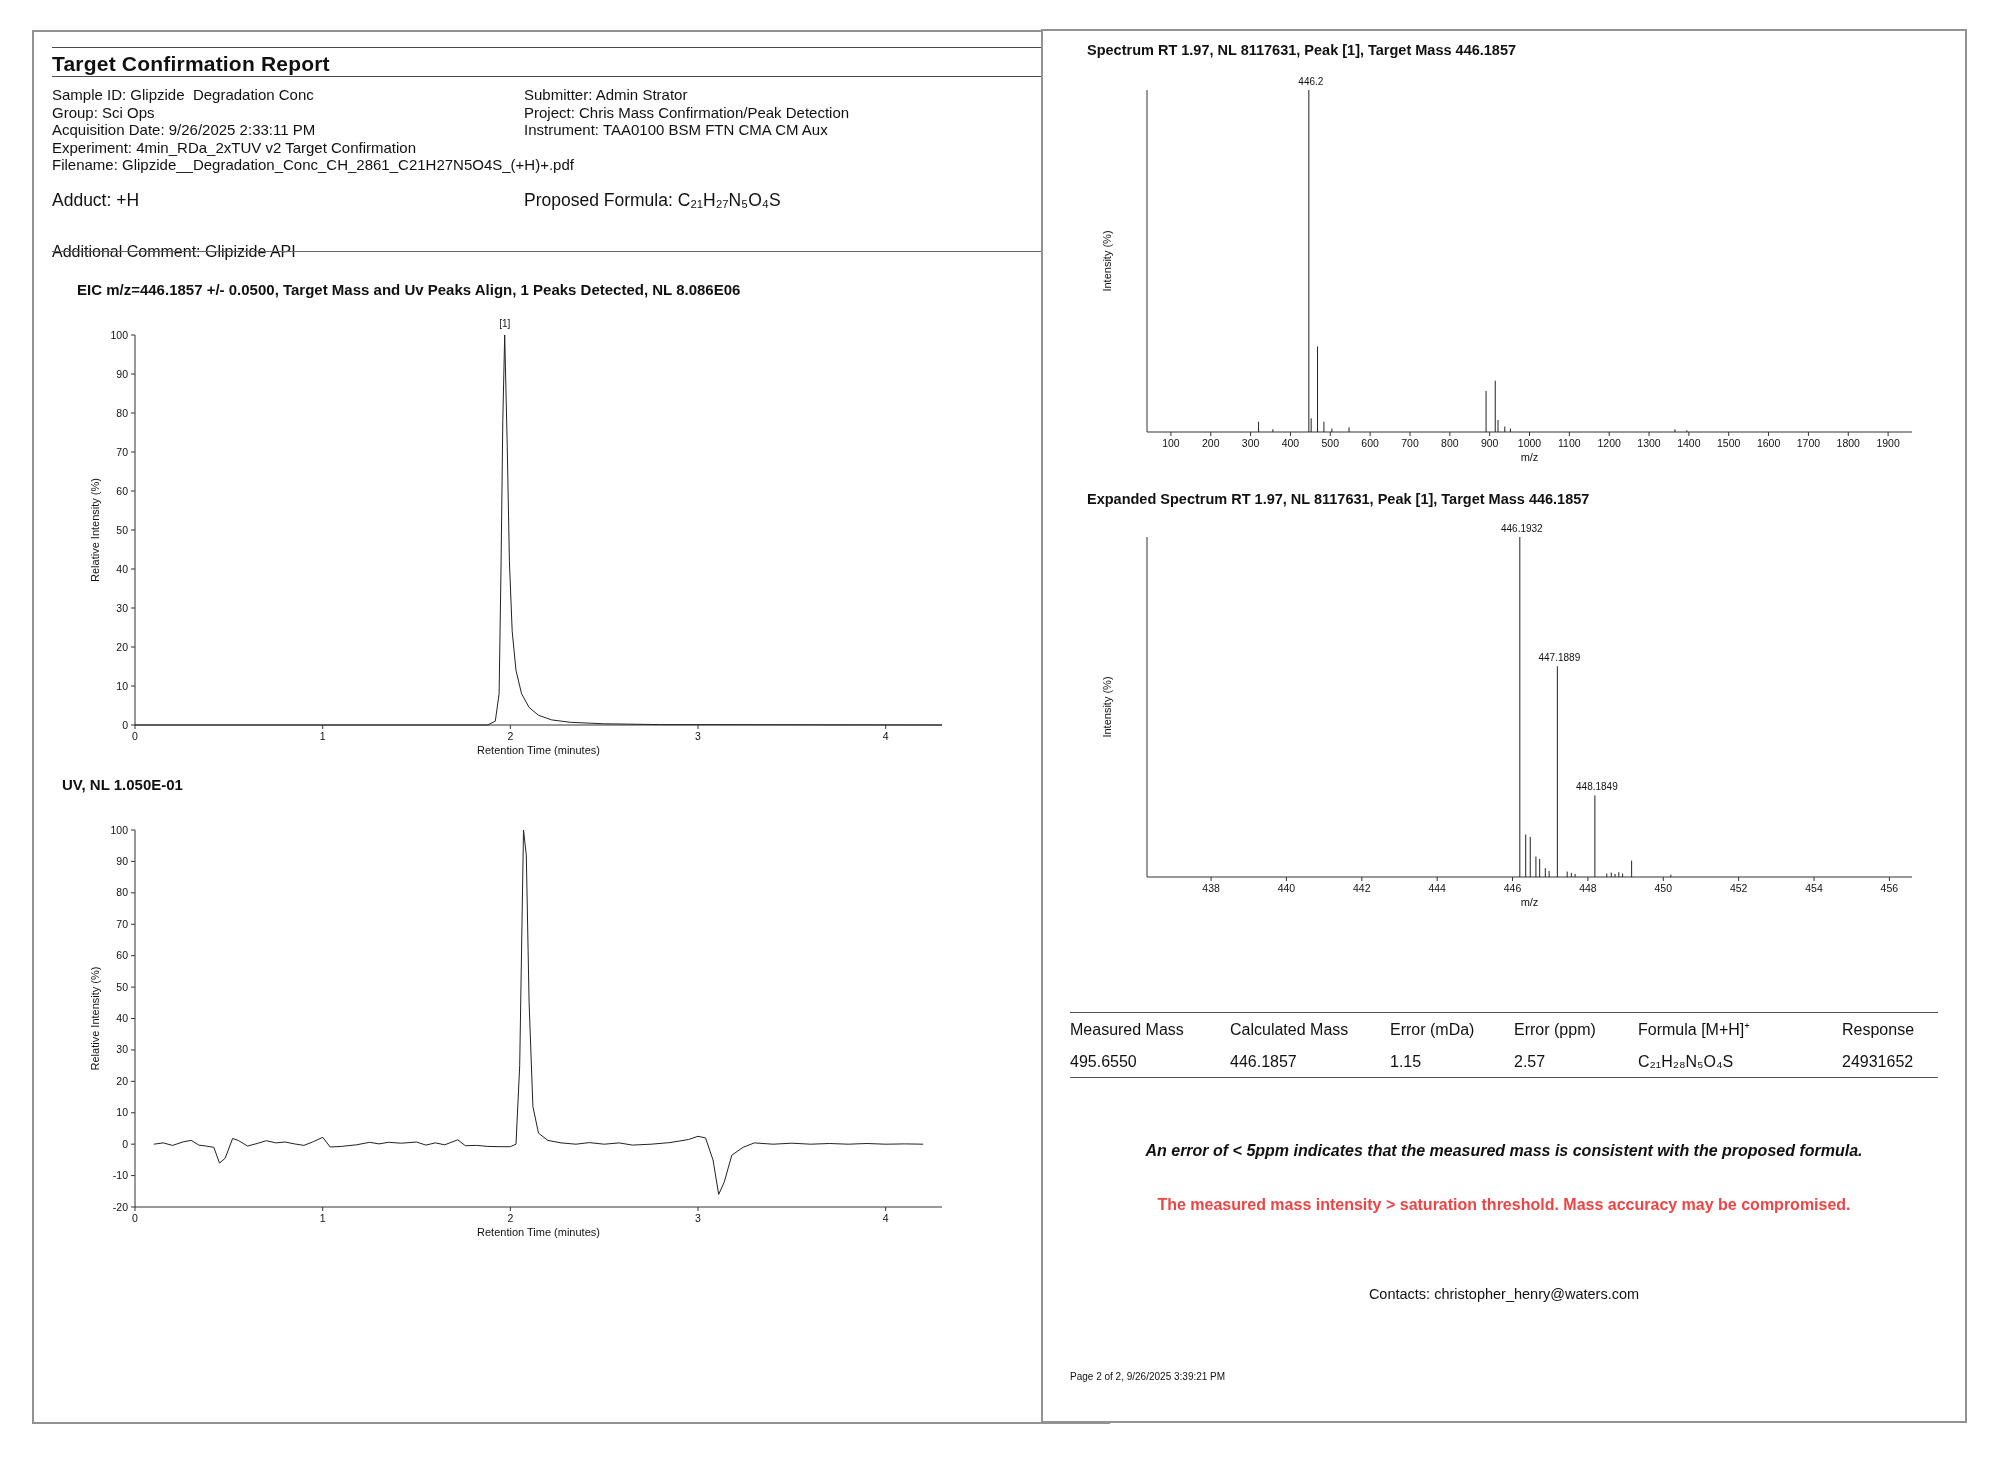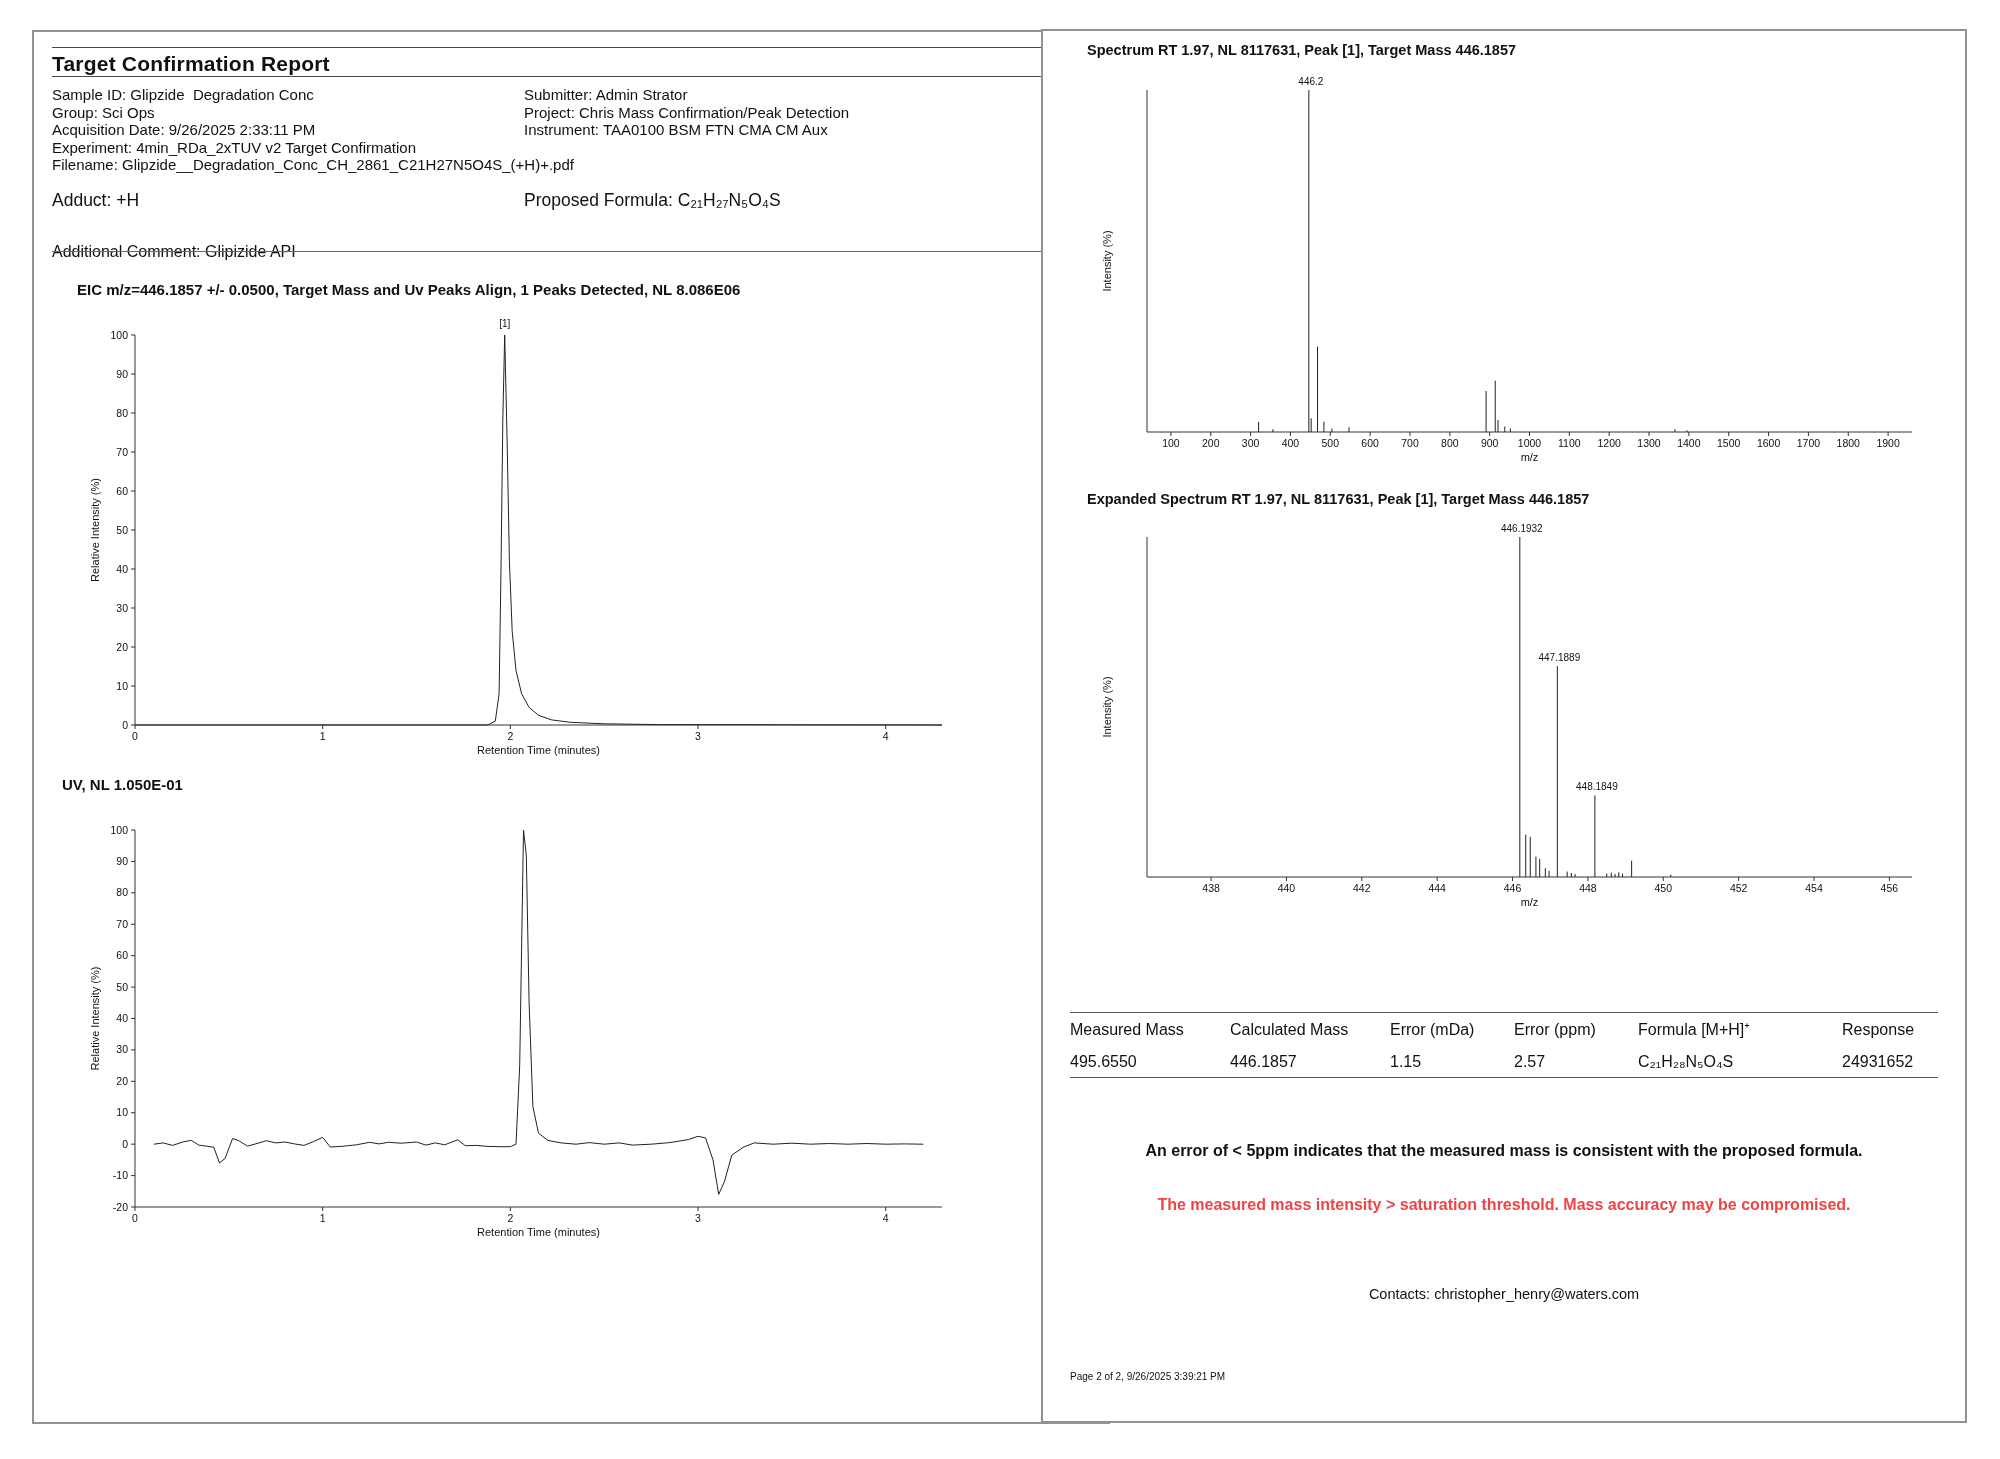--- a/index.html
+++ b/index.html
@@ -44,21 +44,21 @@
   .results-table{
     position:absolute;left:27px;right:27px;top:981px;
     border-top:1px solid #555;border-bottom:1px solid #555;
     display:grid;grid-template-columns:160px 160px 124px 124px 204px 1fr;
     font-size:16px;
   }
   .results-table .cell{padding:0;line-height:31px;height:31px;white-space:nowrap;}
   .results-table .hdr{line-height:33px;height:33px;}
 
   .note{position:absolute;left:20px;right:20px;text-align:center;font-weight:bold;font-size:16px;line-height:22px;}
-  .note-black{top:1109px;}
+  .note-black{top:1109px;font-style:italic;}
   .note-red{top:1163px;}
   .contacts{position:absolute;left:0;right:0;top:1255px;text-align:center;font-size:14.5px;}
   .page-footer{position:absolute;left:27px;top:1340px;font-size:10px;}
 
   svg text{font-family:"Liberation Sans", sans-serif;}
 </style>
 </head>
 <body>
 
 <div class="page page-left">

